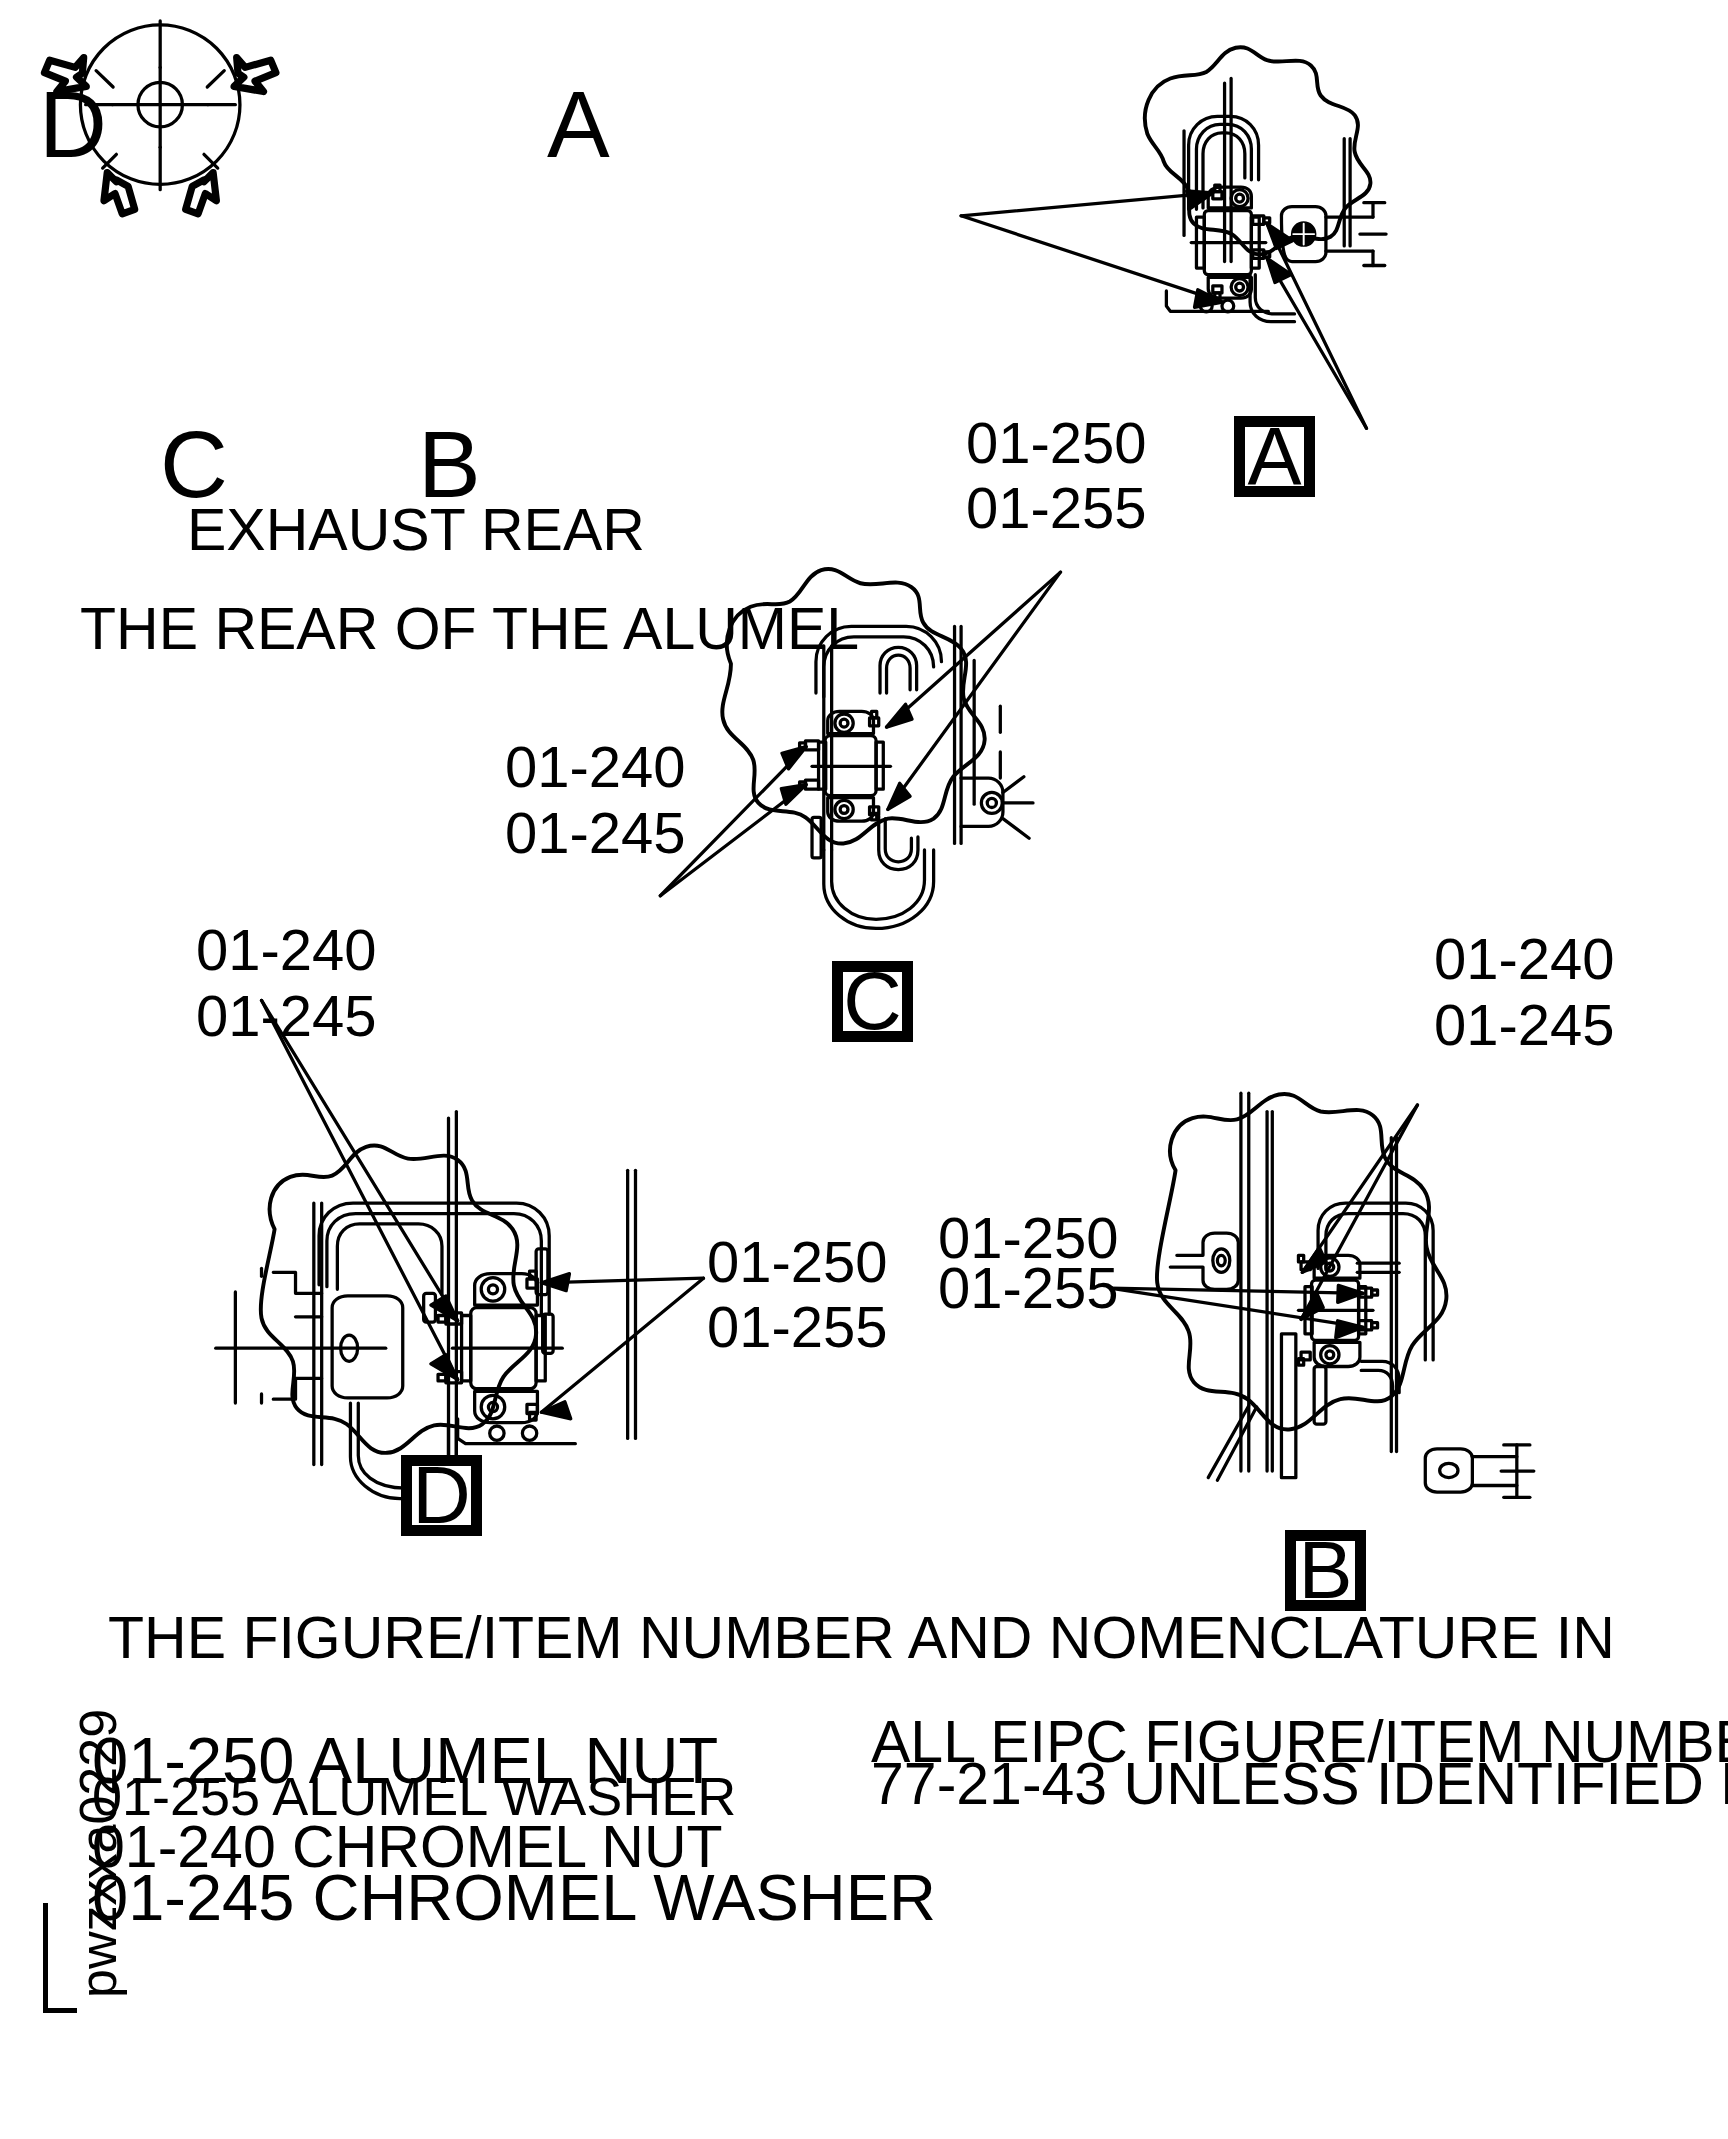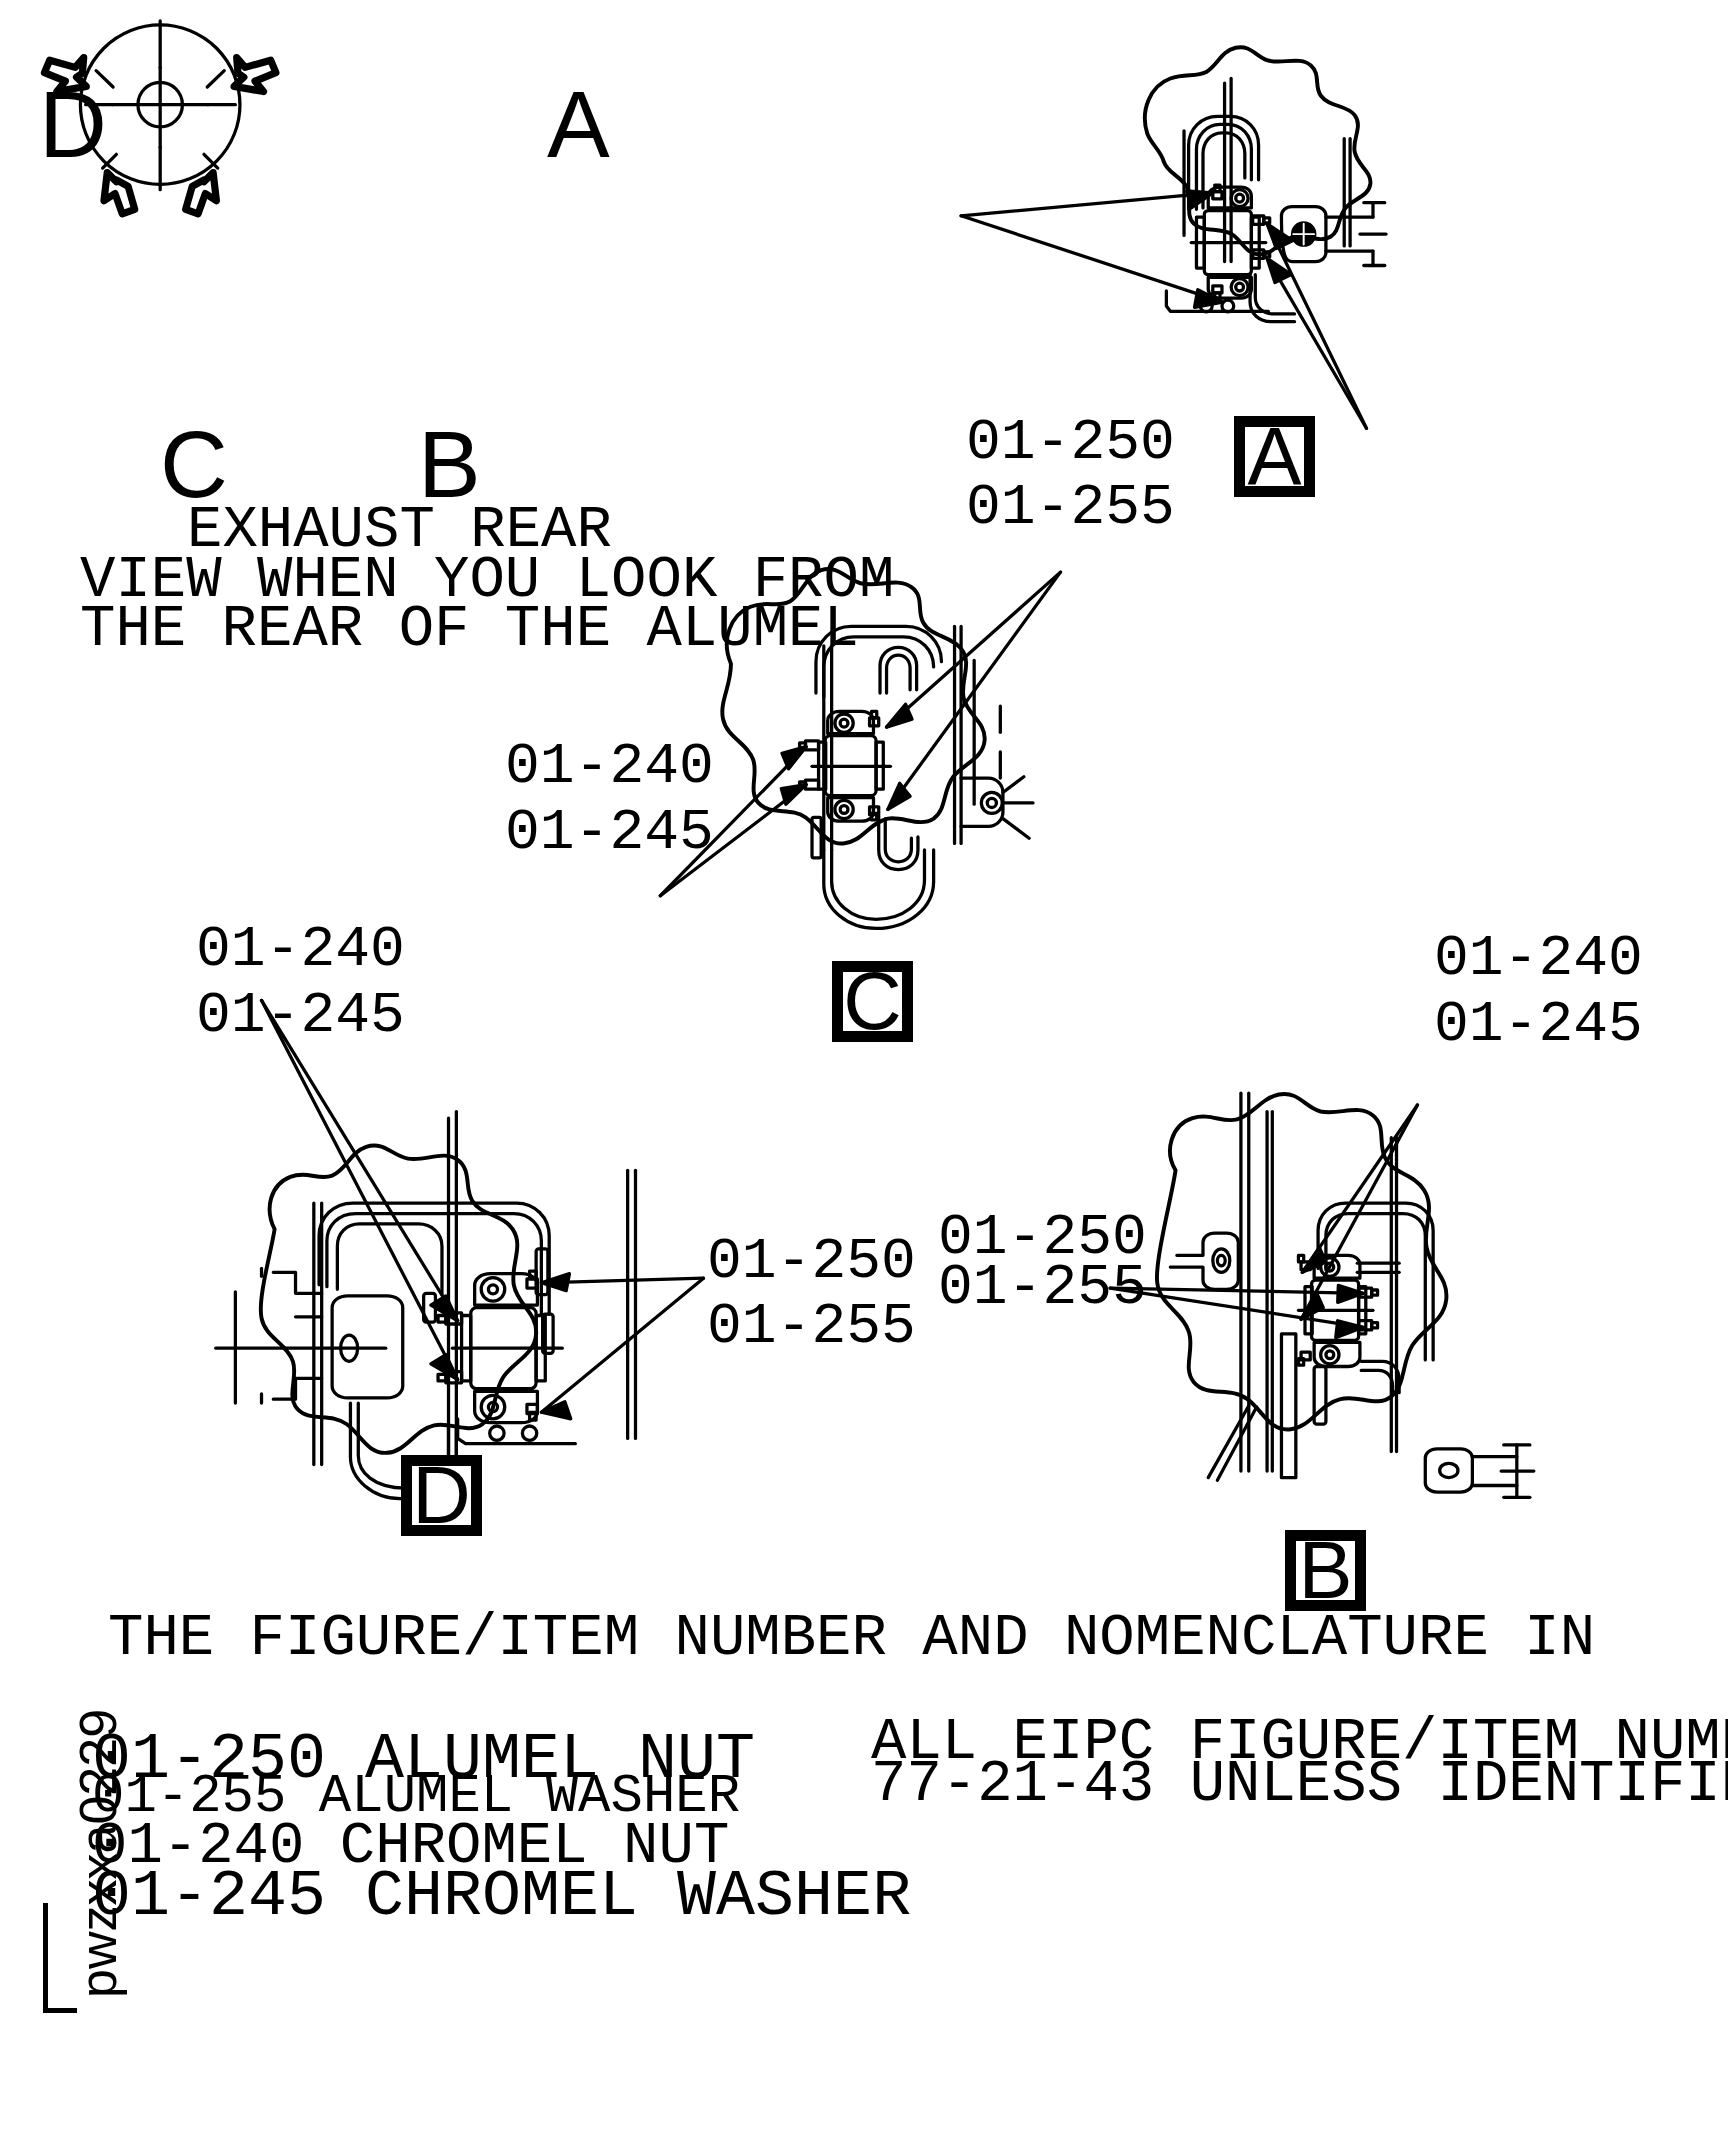--- a/index.html
+++ b/index.html
@@ -25,21 +25,21 @@
   svg.layer {
     position: absolute;
     left: 0; top: 0;
     width: 1728px;
     height: 2140px;
     pointer-events: none;
   }
   .txt {
     position: absolute;
     white-space: pre;
-    font-family: Liberation Mono, monospace;
+    font-family: Liberation Sans, sans-serif;
     font-size: 29px;
     line-height: 1.22;
     letter-spacing: 0px;
     color: #000;
   }
   .callout { font-size: 29px; }
   .caption { font-size: 29px; line-height: 1.28; }
   .note { font-size: 29px; line-height: 1.55; }
   .nomen { font-size: 29px; line-height: 1.50; }
   .viewletter {
@@ -468,21 +468,20 @@
 
     </g>
   </svg>
 
   <div class="viewletter" style="left: 39px; top: 78px; font-size: 94px;">D</div>
   <div class="viewletter" style="left: 547px; top: 78px; font-size: 94px;">A</div>
   <div class="viewletter" style="left: 160px; top: 418px; font-size: 94px;">C</div>
   <div class="viewletter" style="left: 418px; top: 418px; font-size: 94px;">B</div>
 
   <div class="txt caption" style="left: 187px; top: 493px; font-size: 59px;">EXHAUST REAR</div>
-  <div class="txt caption" style="left: 80px; top: 543px; font-size: 59px;">VIEW WHEN YOU LOOK FROM</div>
   <div class="txt caption" style="left: 80px; top: 592px; font-size: 59px;">THE REAR OF THE ALUMEL</div>
 
   <div class="viewbox" style="left: 1234px; top: 416px; width: 81px; height: 81px; font-size: 81px; border-width: 11.8px;">
       <span>A</span>
     </div>
 
   <div class="txt callout" style="left: 966px; top: 408px; font-size: 58px;">01-250</div>
   <div class="txt callout" style="left: 966px; top: 473px; font-size: 58px;">01-255</div>
   <div class="txt callout" style="left: 505px; top: 732px; font-size: 58px;">01-240</div>
   <div class="txt callout" style="left: 505px; top: 798px; font-size: 58px;">01-245</div>

